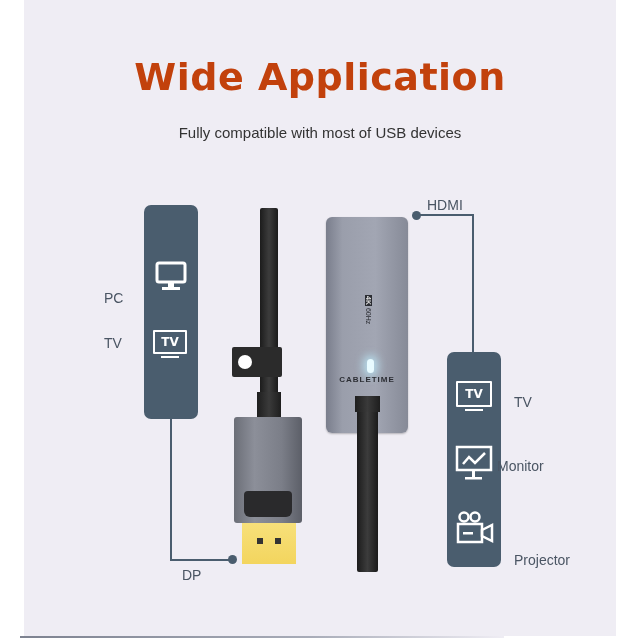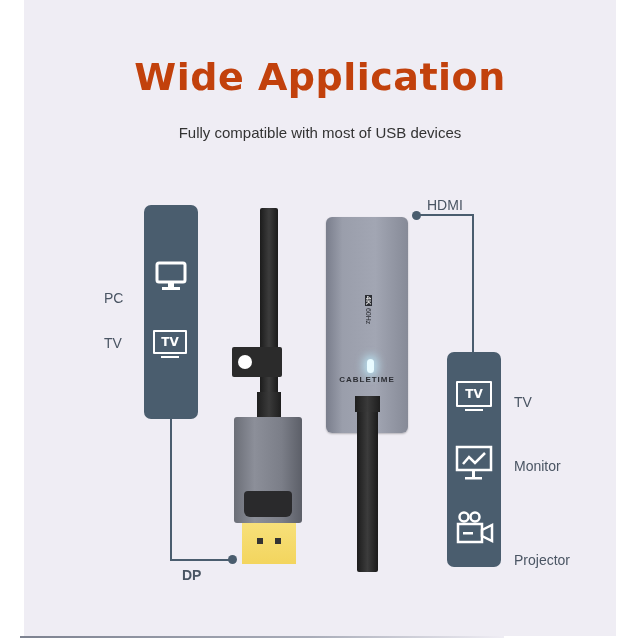--- a/index.html
+++ b/index.html
@@ -21,21 +21,21 @@
 <div class="panel"></div>
 <div class="panel-bottom"></div>
 
 <div class="title">Wide Application</div>
 <div class="subtitle">Fully compatible with most of USB devices</div>
 
 <div class="bar" style="left:144px;top:205px;width:54px;height:214px;"></div>
 <div class="line" style="left:170px;top:418px;width:2px;height:143px;"></div>
 <div class="line" style="left:170px;top:559px;width:62px;height:2px;"></div>
 <div class="dot" style="left:228px;top:555px;"></div>
-<div class="label" style="left:182px;top:567px;font-weight:bold;">DP</div>
+<div class="label" style="left:182px;top:567px;">DP</div>
 
 <div class="label" style="left:104px;top:266px;margin-top:24px;">PC</div>
 <svg class="icon" style="left:154px;top:260px;" width="34" height="34" viewBox="0 0 34 34">
   <rect x="3" y="3" width="28" height="19" rx="2" fill="none" stroke="#fff" stroke-width="3"></rect>
   <rect x="14" y="22" width="6" height="5" fill="#fff"></rect>
   <rect x="8" y="27" width="18" height="3" fill="#fff"></rect>
 </svg>
 
 <div class="label" style="left:104px;top:335px;">TV</div>
 <div class="icon" style="left:153px;top:330px;width:36px;height:30px;">
@@ -80,21 +80,21 @@
   <div style="position:absolute;left:9px;top:28px;width:18px;height:2px;background:#fff;"></div>
 </div>
 <div class="label" style="left:514px;top:394px;">TV</div>
 
 <svg class="icon" style="left:455px;top:445px;" width="38" height="38" viewBox="0 0 38 38">
   <rect x="2" y="2" width="34" height="23" fill="none" stroke="#fff" stroke-width="2.5"></rect>
   <polyline points="8,19 14,12 20,18 30,8" fill="none" stroke="#fff" stroke-width="2.5"></polyline>
   <rect x="17" y="25" width="3" height="7" fill="#fff"></rect>
   <rect x="10" y="32" width="17" height="2.5" fill="#fff"></rect>
 </svg>
-<div class="label" style="left:514px;top:458px;">Monitor</div>
+<div class="label" style="left:497px;top:458px;">Monitor</div>
 
 <svg class="icon" style="left:456px;top:510px;" width="38" height="36" viewBox="0 0 38 36">
   <circle cx="8" cy="7" r="4.5" fill="none" stroke="#fff" stroke-width="2.5"></circle>
   <circle cx="19" cy="7" r="4.5" fill="none" stroke="#fff" stroke-width="2.5"></circle>
   <rect x="2" y="14" width="24" height="18" fill="none" stroke="#fff" stroke-width="2.5"></rect>
   <rect x="7" y="22" width="10" height="2.5" fill="#fff"></rect>
   <polygon points="26,20 36,15 36,31 26,26" fill="none" stroke="#fff" stroke-width="2.5"></polygon>
 </svg>
 <div class="label" style="left:514px;top:552px;">Projector</div>
 

